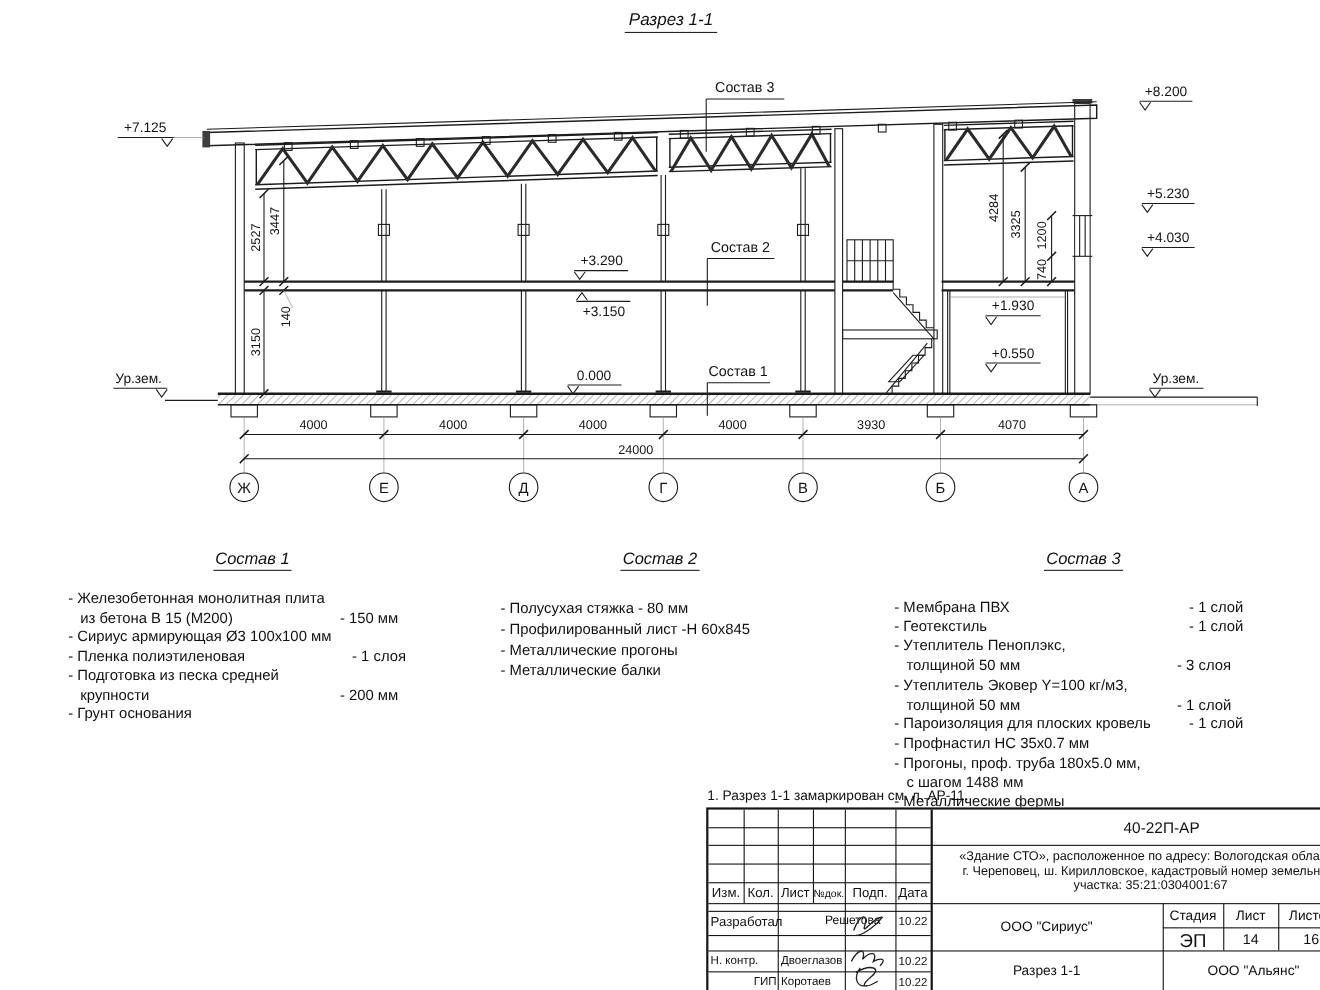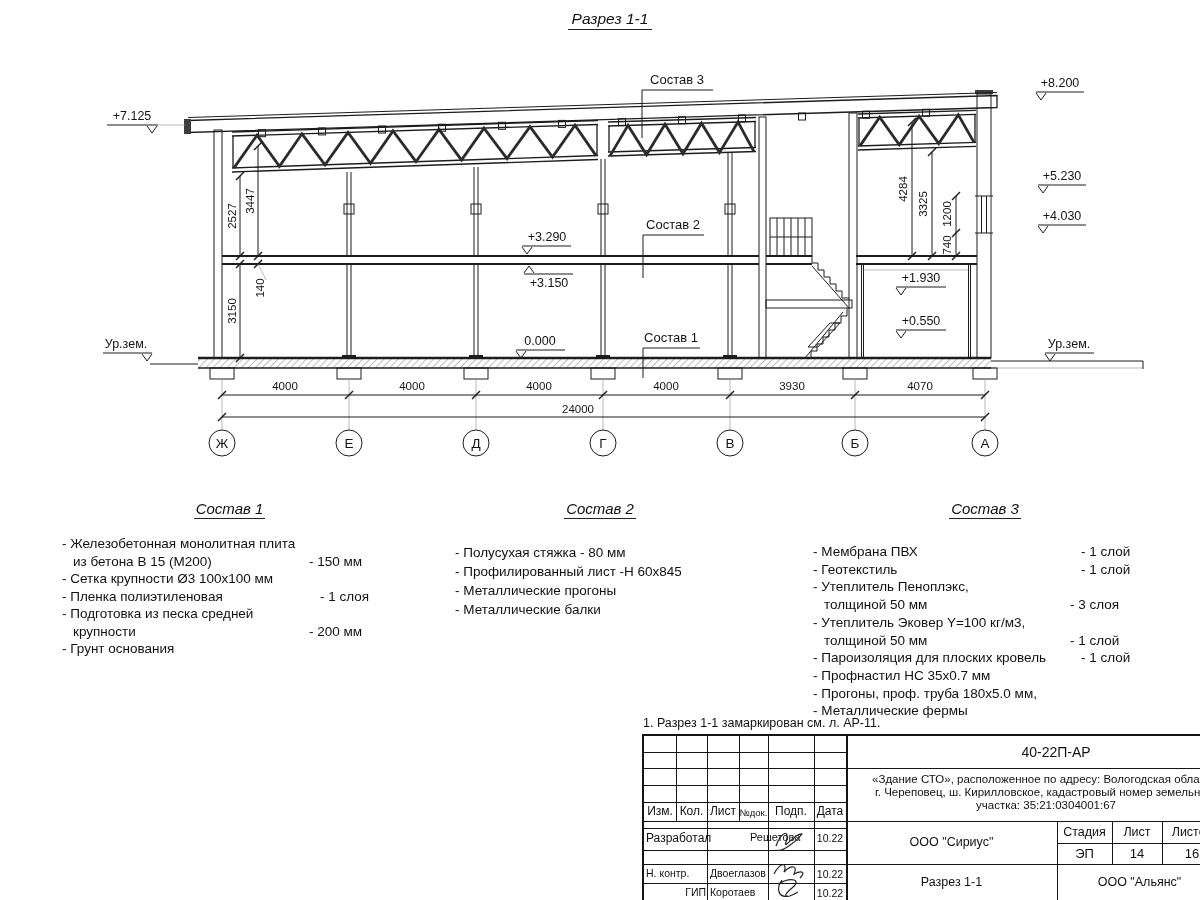--- a/index.html
+++ b/index.html
@@ -361,21 +361,21 @@
     <line x1="643" y1="348" x2="700" y2="348" class="ln"></line>
     <line x1="643" y1="348" x2="643" y2="378" class="ln"></line>
   </g>
 </svg>
 
 <div class="comp" style="left:62px;top:500px;width:335px;">
   <div class="c-title"><span>Состав 1</span></div>
   <div style="margin-top:18px;line-height:17.5px;">
     <div class="c-row"><span>- Железобетонная  монолитная плита</span></div>
     <div class="c-row cont"><span>из бетона В 15 (М200)</span><span class="c-val" style="left:247px;">- 150 мм</span></div>
-    <div class="c-row"><span>- Сетка крупности Ø3 100х100 мм</span></div>
+    <div class="c-row"><span>- Сириус армирующая Ø3 100х100 мм</span></div>
     <div class="c-row"><span>- Пленка полиэтиленовая</span><span class="c-val" style="left:258px;">-  1 слоя</span></div>
     <div class="c-row"><span>- Подготовка из песка средней</span></div>
     <div class="c-row cont"><span>крупности</span><span class="c-val" style="left:247px;">- 200 мм</span></div>
     <div class="c-row"><span>- Грунт основания</span></div>
   </div>
 </div>
 
 <div class="comp" style="left:440px;top:500px;width:320px;">
   <div class="c-title"><span>Состав 2</span></div>
   <div style="margin-top:26px;line-height:19px;padding-left:15px;">
@@ -391,20 +391,21 @@
   <div style="margin-top:26px;line-height:17.7px;padding-left:8px;">
     <div class="c-row"><span>- Мембрана ПВХ</span><span class="c-val" style="left:268px;">- 1 слой</span></div>
     <div class="c-row"><span>- Геотекстиль</span><span class="c-val" style="left:268px;">- 1 слой</span></div>
     <div class="c-row"><span>- Утеплитель Пеноплэкс,</span></div>
     <div class="c-row cont"><span>толщиной 50 мм</span><span class="c-val" style="left:257px;">- 3 слоя</span></div>
     <div class="c-row"><span>- Утеплитель Эковер Y=100 кг/м3,</span></div>
     <div class="c-row cont"><span>толщиной 50 мм</span><span class="c-val" style="left:257px;">- 1 слой</span></div>
     <div class="c-row"><span>- Пароизоляция для плоских кровель</span><span class="c-val" style="left:268px;">- 1 слой</span></div>
     <div class="c-row"><span>- Профнастил НС 35х0.7 мм</span></div>
     <div class="c-row"><span>- Прогоны, проф. труба 180х5.0 мм,</span></div>
+    <div class="c-row cont"><span>с шагом 1488 мм</span></div>
     <div class="c-row"><span>- Металлические фермы</span></div>
   </div>
 </div>
 
 <div class="note" style="left:643px;top:716px;">1. Разрез 1-1 замаркирован см. л. АР-11.</div>
 
 <div class="tb">
 
   <div class="vl" style="left:32px;top:0;height:85px;"></div>
   <div class="vl" style="left:63px;top:0;height:165px;"></div>
@@ -457,17 +458,17 @@
     <div>«Здание СТО», расположенное по адресу: Вологодская область,</div>
     <div>г. Череповец, ш. Кирилловское, кадастровый номер земельного</div>
     <div>участка: 35:21:0304001:67</div>
   </div>
   <div class="tb-cell" style="left:202px;top:99px;width:211px;font-size:12.5px;">ООО "Сириус"</div>
   <div class="tb-cell" style="left:202px;top:139px;width:211px;font-size:12.5px;">Разрез 1-1</div>
 
   <div class="tb-cell" style="left:413px;top:89px;width:55px;font-size:12.5px;">Стадия</div>
   <div class="tb-cell" style="left:468px;top:89px;width:50px;font-size:12.5px;">Лист</div>
   <div class="tb-cell" style="left:518px;top:89px;width:60px;font-size:12.5px;">Листов</div>
-  <div class="tb-cell" style="left:413px;top:110px;width:55px;font-size:13px;">ЭП</div>
+  <div class="tb-cell" style="left:413px;top:110px;width:55px;font-size:17px;">ЭП</div>
   <div class="tb-cell" style="left:468px;top:110px;width:50px;font-size:13px;">14</div>
   <div class="tb-cell" style="left:518px;top:110px;width:60px;font-size:13px;">16</div>
   <div class="tb-cell" style="left:413px;top:139px;width:165px;font-size:12.5px;">ООО "Альянс"</div>
 </div>
 
 </body></html>

